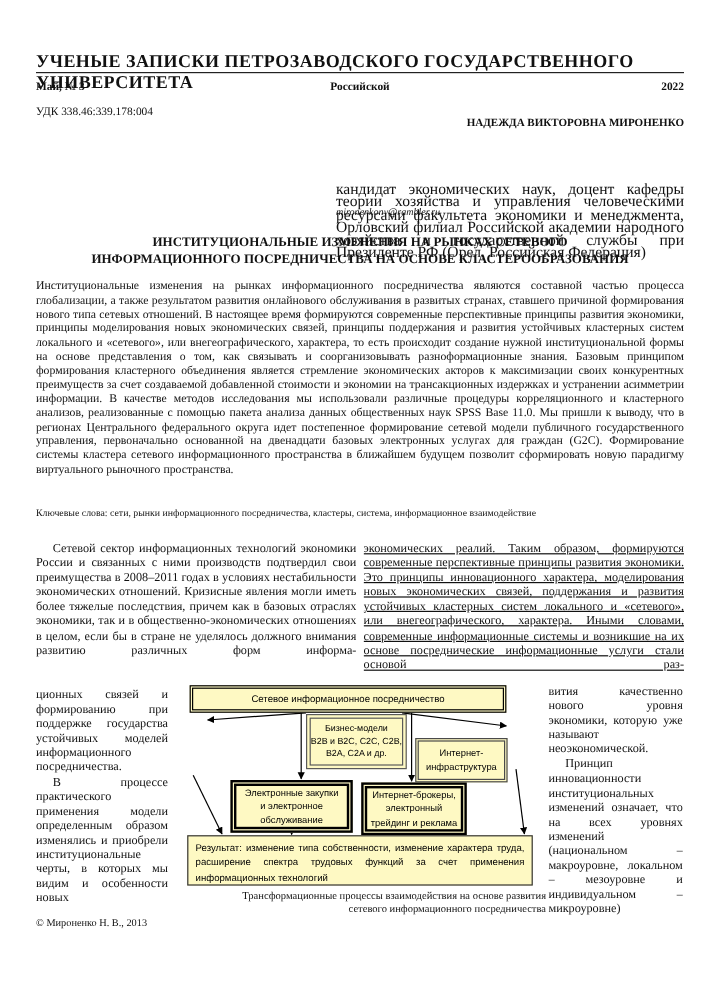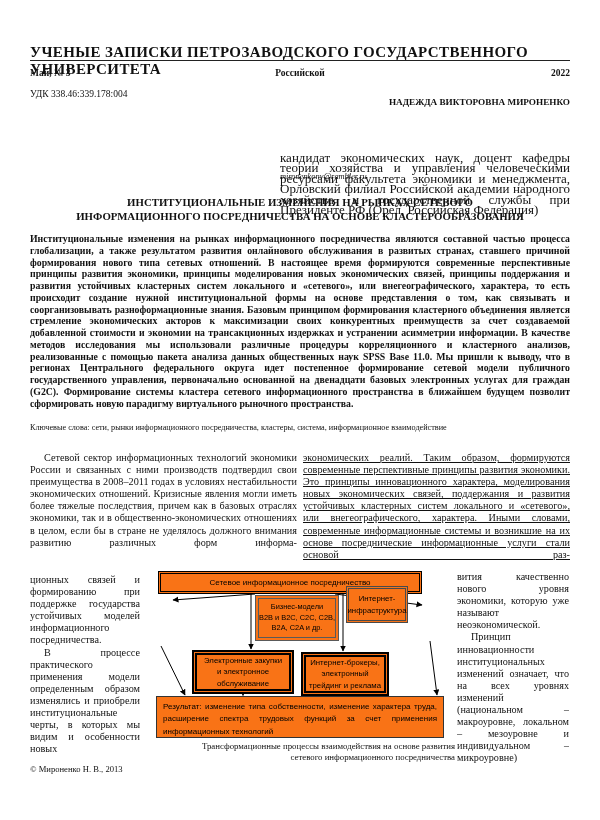--- a/index.html
+++ b/index.html
@@ -18,40 +18,40 @@
   .issue-row span{position:relative;}
   .udc{top:89px;left:30px;font-size:9.5px;}
   
   .author-name{top:97px;left:280px;width:290px;text-align:right;font-weight:bold;font-size:9.2px;}
   .author-aff{top:109px;left:280px;width:290px;font-size:13px;line-height:10.4px;text-align:justify;margin-top:44px;}
   .author-email{top:172px;left:280px;width:290px;font-size:8.4px;font-style:italic;}
   
   .title{top:196px;left:30px;width:540px;text-align:center;font-weight:bold;font-size:10.8px;
          line-height:13.5px;white-space:pre-line;}
   .abstract{top:233px;left:30px;width:540px;font-size:9.8px;line-height:11.75px;
-            text-align:justify;font-weight:bold;}
+            text-align:justify;}
   .keywords{top:423px;left:30px;width:540px;font-size:8.2px;}
   
   .colblock{font-size:10.2px;line-height:12.1px;text-align:justify;overflow:hidden;}
   .colblock p{margin:0;}
   .indent{text-indent:14px;}
   .left-top{top:452px;left:30px;width:267px;height:122px;text-align-last:justify;}
   .right-top{top:452px;left:303px;width:267px;height:122px;text-align-last:justify;text-decoration:underline;}
   .left-narrow{top:574px;left:30px;width:110px;height:188px;}
   .right-narrow{top:571px;left:457px;width:112px;height:192px;}
   
   .figure{top:569px;left:140px;width:315px;height:196px;}
   .figure svg{position:absolute;top:0;left:0;}
-  .node{position:absolute;background:#f97316;display:flex;align-items:center;justify-content:center;
+  .node{position:absolute;background:#fef9c3;display:flex;align-items:center;justify-content:center;
         text-align:center;font-family:"Liberation Sans","DejaVu Sans",sans-serif;
         font-size:7.8px;line-height:1.45;white-space:pre-line;box-sizing:border-box;color:#000;}
   .n-top{left:18px;top:2px;width:264px;height:23px;border:3px double #000;font-size:8px;}
   .n-ecom{left:15px;top:30px;width:94px;height:47px;border:3px double #4a4a4a;}
   .n-models{left:115px;top:26px;width:84px;height:46px;border:4px double #5a5a5a;font-size:7.4px;}
-  .n-infra{left:206px;top:17px;width:62px;height:37px;border:3px double #4a4a4a;}
+  .n-infra{left:206px;top:46px;width:77px;height:37px;border:3px double #4a4a4a;}
   .n-proc{left:52px;top:81px;width:102px;height:44px;border:5px double #000;}
   .n-brok{left:161px;top:83px;width:88px;height:44px;border:5px double #000;}
   .n-result{left:16px;top:127px;width:288px;height:42px;border:1.5px solid #333;
             justify-content:flex-start;align-items:flex-start;text-align:justify;
             padding:4px 6px;font-size:8px;line-height:1.55;white-space:normal;}
   .caption{position:absolute;left:0;top:172px;width:315px;text-align:right;font-size:8.8px;
            line-height:11px;white-space:pre-line;}
   .copyright{top:764px;left:30px;font-size:8.6px;}
 </style>
 </head>

